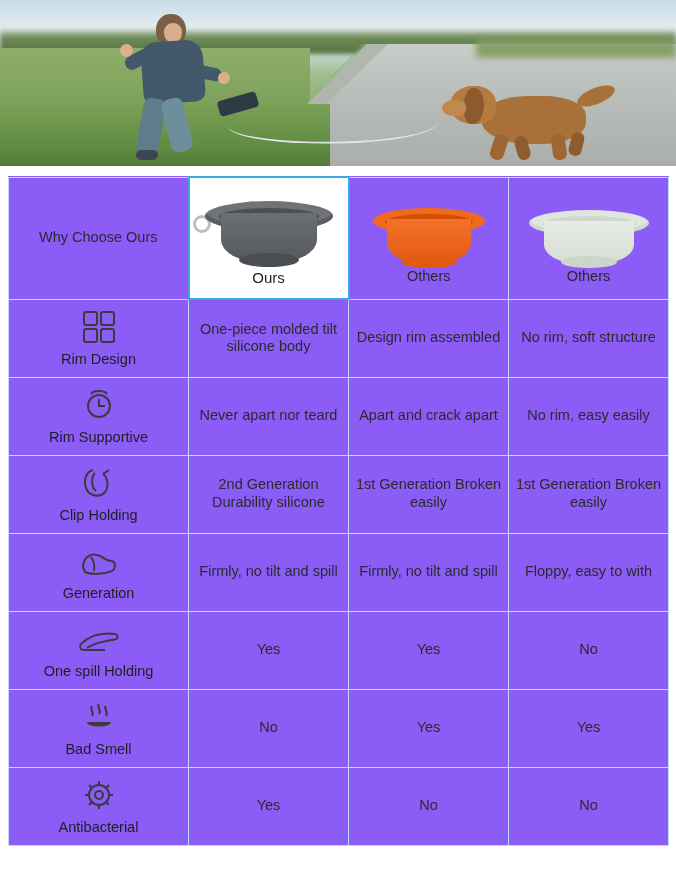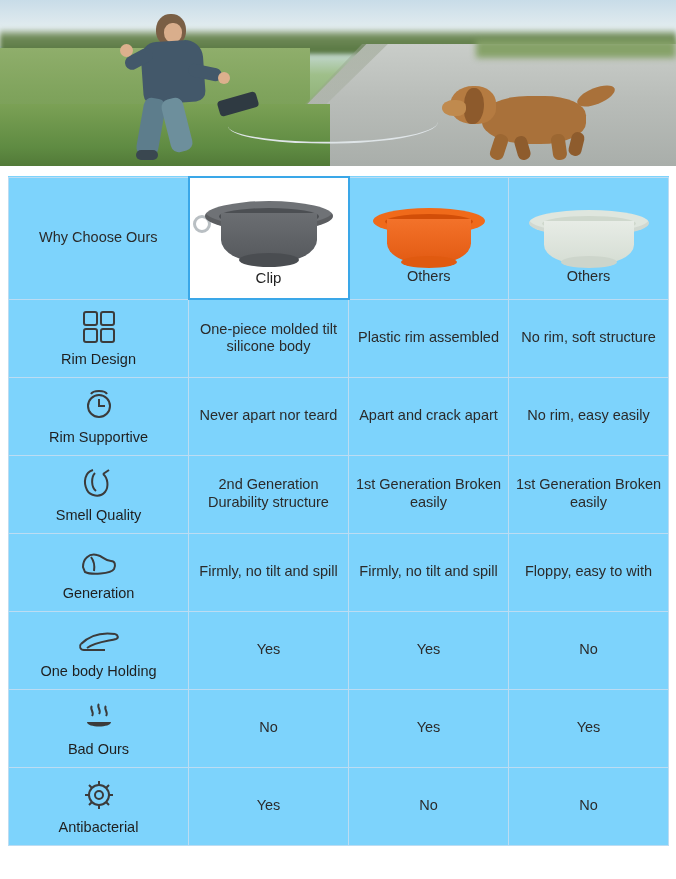--- a/index.html
+++ b/index.html
@@ -112,21 +112,21 @@
   .table-wrap {
     position: relative;
     margin: 0;
     padding: 10px 8px 8px 8px;
     background: #ffffff;
   }
   table.cmp {
     width: 660px;
     border-collapse: collapse;
     table-layout: fixed;
-    background: #7dd3fc;
+    background: #8b5cf6;
   }
   table.cmp td {
     border: 1px solid #bcdcf2;
     text-align: center;
     vertical-align: middle;
     color: #2b2b2b;
     font-size: 14.5px;
     line-height: 1.22;
     padding: 6px 4px;
   }
@@ -274,21 +274,21 @@
             <div class="prod-img">
               <div class="bowl grey">
                 <div class="clip">
                   <div class="handle-loop"></div>
                 </div>
                 <div class="rim"></div>
                 <div class="body"></div>
                 <div class="base"></div>
               </div>
             </div>
-            <span class="prodname">Clip</span>
+            <span class="prodname">Ours</span>
           </td>
           <td>
             <div class="prod-img">
               <div class="bowl orange">
                 <div class="rim"></div>
                 <div class="body"></div>
                 <div class="base"></div>
               </div>
             </div>
             <span class="prodname">Others</span>
@@ -311,21 +311,21 @@
               <svg class="ico" width="38" height="38" viewBox="0 0 38 38" fill="none" stroke="#3b3b3b" stroke-width="2">
                 <rect x="4" y="4" width="13" height="13" rx="2"></rect>
                 <rect x="21" y="4" width="13" height="13" rx="2"></rect>
                 <rect x="4" y="21" width="13" height="13" rx="2"></rect>
                 <rect x="21" y="21" width="13" height="13" rx="2"></rect>
               </svg>
             </div>
             <span class="feat-label">Rim Design</span>
           </td>
           <td>One-piece molded tilt silicone body</td>
-          <td>Plastic rim assembled</td>
+          <td>Design rim assembled</td>
           <td>No rim, soft structure</td>
         </tr>
 
         <tr class="row-feature">
           <td class="feat-cell">
             <div class="icon-box">
               <svg class="ico" width="40" height="38" viewBox="0 0 40 38" fill="none" stroke="#3b3b3b" stroke-width="2">
                 <circle cx="20" cy="20" r="11"></circle>
                 <path d="M20 13 V20 H26"></path>
                 <path d="M12 8 C14 4, 26 4, 28 8" stroke-width="2"></path>
@@ -340,23 +340,23 @@
 
         <tr class="row-feature">
           <td class="feat-cell">
             <div class="icon-box">
               <svg class="ico" width="40" height="38" viewBox="0 0 40 38" fill="none" stroke="#3b3b3b" stroke-width="2">
                 <path d="M14 6 C6 8, 4 18, 8 26 C11 32, 21 34, 26 28 C30 23, 29 14, 24 10"></path>
                 <path d="M24 10 L30 6"></path>
                 <path d="M16 9 C12 13, 12 23, 17 27"></path>
               </svg>
             </div>
-            <span class="feat-label">Smell Quality</span>
-          </td>
-          <td>2nd Generation Durability structure</td>
+            <span class="feat-label">Clip Holding</span>
+          </td>
+          <td>2nd Generation Durability silicone</td>
           <td>1st Generation Broken easily</td>
           <td>1st Generation Broken easily</td>
         </tr>
 
         <tr class="row-feature">
           <td class="feat-cell">
             <div class="icon-box">
               <svg class="ico" width="44" height="36" viewBox="0 0 44 36" fill="none" stroke="#3b3b3b" stroke-width="2">
                 <path d="M6 24 C6 16, 12 10, 20 12 C26 13, 28 18, 34 18 C38 18, 39 22, 37 26 C34 31, 14 32, 8 29 Z"></path>
                 <path d="M14 14 C17 18, 18 22, 17 28"></path>
@@ -371,38 +371,38 @@
 
         <tr class="row-feature">
           <td class="feat-cell">
             <div class="icon-box">
               <svg class="ico" width="48" height="34" viewBox="0 0 48 34" fill="none" stroke="#3b3b3b" stroke-width="2">
                 <path d="M6 22 C14 14, 26 10, 40 12"></path>
                 <path d="M40 12 C43 13, 44 16, 41 17 C34 19, 20 20, 12 26"></path>
                 <path d="M6 22 C4 24, 5 28, 9 28 L30 28"></path>
               </svg>
             </div>
-            <span class="feat-label">One body Holding</span>
+            <span class="feat-label">One spill Holding</span>
           </td>
           <td>Yes</td>
           <td>Yes</td>
           <td>No</td>
         </tr>
 
         <tr class="row-feature">
           <td class="feat-cell">
             <div class="icon-box">
               <svg class="ico" width="40" height="34" viewBox="0 0 40 34" fill="none" stroke="#3b3b3b" stroke-width="2">
                 <path d="M13 6 C10 9, 16 12, 13 16"></path>
                 <path d="M20 4 C17 7, 23 10, 20 14"></path>
                 <path d="M27 6 C24 9, 30 12, 27 16"></path>
                 <path d="M8 22 C8 28, 32 28, 32 22 Z" fill="#3b3b3b" stroke="none"></path>
               </svg>
             </div>
-            <span class="feat-label">Bad Ours</span>
+            <span class="feat-label">Bad Smell</span>
           </td>
           <td>No</td>
           <td>Yes</td>
           <td>Yes</td>
         </tr>
 
         <tr class="row-feature">
           <td class="feat-cell">
             <div class="icon-box">
               <svg class="ico" width="38" height="38" viewBox="0 0 38 38" fill="none" stroke="#3b3b3b" stroke-width="2">

